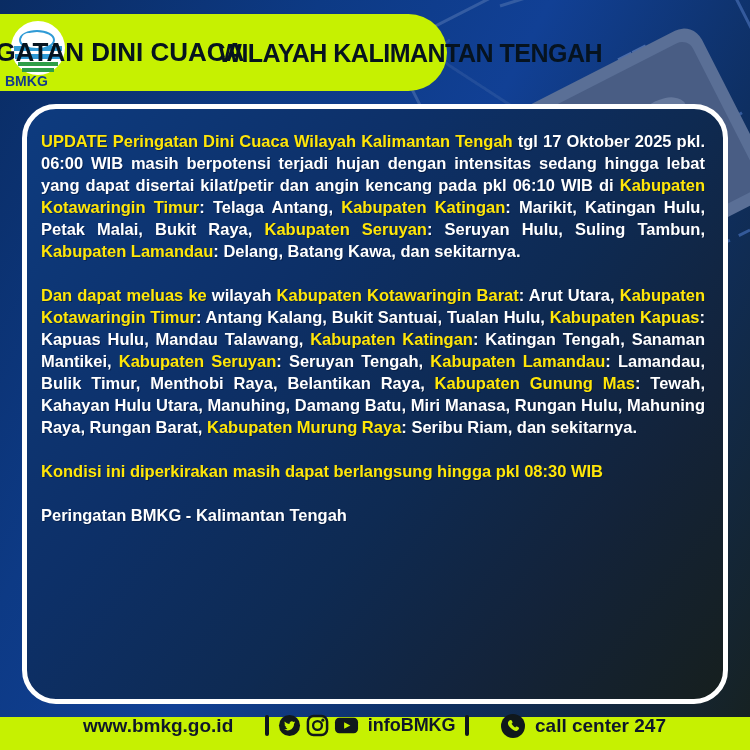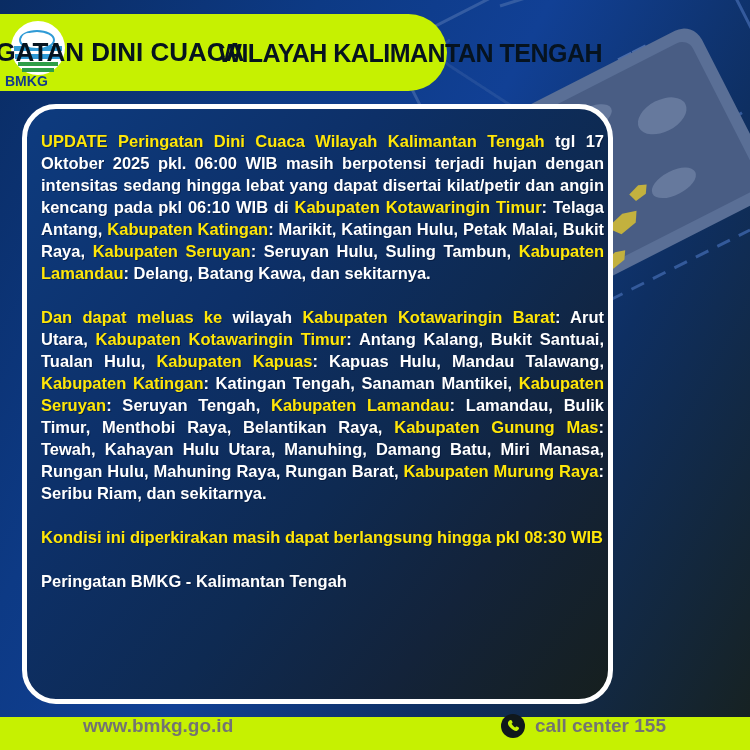--- a/index.html
+++ b/index.html
@@ -18,35 +18,35 @@
   .logo{position:absolute;left:4px;top:4px;width:66px;height:72px;}
   .banner-text{
     position:absolute;left:78px;top:0;width:362px;height:100%;
     display:flex;flex-direction:row;justify-content:center;align-items:center;
     color:#06131f;font-weight:bold;line-height:1.12;text-align:center;
   }
   .banner-line1{font-size:26px;letter-spacing:0px;white-space:nowrap;}
   .banner-line2{font-size:25px;letter-spacing:-0.5px;white-space:nowrap;margin-left:-26px;}
   
   .panel{
-    position:absolute;left:22px;top:104px;width:591px;height:600px;z-index:2;
+    position:absolute;left:22px;top:104px;width:706px;height:600px;z-index:2;
     box-sizing:border-box;border:5px solid #ffffff;border-radius:34px;
     background:linear-gradient(128deg,#0d3b7f 0%,#0d3068 34%,#0e2a52 58%,#13233a 78%,#161f1e 100%);
-    padding:21px 4px 0 14px;
+    padding:21px 18px 0 14px;
   }
   .warn-text{font-size:16.5px;font-weight:bold;line-height:22px;}
   .warn-p{margin:0 0 22px 0;text-align:justify;text-shadow:1px 1px 0 rgba(4,20,52,0.55);}
   .seg-yellow{color:#ffe608;}
   .seg-white{color:#ffffff;}
   
   .footer{
     position:absolute;left:0;bottom:0;width:750px;height:33px;z-index:3;
     display:flex;align-items:center;justify-content:space-between;
     box-sizing:border-box;padding:0 84px 16px 83px;
-    color:#737373;font-weight:bold;
+    color:#0f172a;font-weight:bold;
   }
   .footer-group{display:flex;align-items:center;gap:9px;}
   .footer-sep{width:4px;height:21px;background:#10181c;border-radius:2px;}
   .footer-website{font-size:19px;}
   .footer-handle{font-size:18px;}
   .footer-call{font-size:19px;}
   .soc{display:flex;align-items:center;gap:5px;}
 </style>
 </head>
 <body>
@@ -140,19 +140,39 @@
       <p class="warn-p"><span class="seg-yellow">Kondisi ini diperkirakan masih dapat berlangsung hingga pkl 08:30 WIB</span></p>
       <p class="warn-p"><span class="seg-white">Peringatan BMKG - Kalimantan Tengah</span></p>
     </div>
 </div>
 
 <div class="footer" style="background:#c6f101;">
   <div class="footer-group">
     <span class="footer-website">www.bmkg.go.id</span>
   </div>
   <div class="footer-group">
+    <span class="footer-sep"></span>
+    <span class="soc">
+      <svg width="23" height="23" viewBox="0 0 24 24">
+        <circle cx="12" cy="12" r="11" fill="#10181c"></circle>
+        <path d="M18 8.6c-.4.2-.9.3-1.3.4.5-.3.9-.8 1-1.3-.4.3-.9.5-1.5.6-.4-.5-1.1-.8-1.8-.8-1.3 0-2.4 1.1-2.4 2.4 0 .2 0 .4.1.6-2-.1-3.8-1.1-5-2.6-.2.4-.3.8-.3 1.2 0 .8.4 1.6 1.1 2-.4 0-.8-.1-1.1-.3 0 1.2.8 2.2 1.9 2.4-.2.1-.4.1-.6.1h-.4c.3.9 1.2 1.6 2.2 1.7-.8.6-1.8 1-2.9 1h-.6c1.1.7 2.3 1.1 3.6 1.1 4.3 0 6.7-3.6 6.7-6.7v-.3c.5-.4.9-.9 1.3-1.5z" fill="#c6f101"></path>
+      </svg>
+      <svg width="23" height="23" viewBox="0 0 24 24">
+        <rect x="2" y="2" width="20" height="20" rx="6" fill="none" stroke="#10181c" stroke-width="2.6"></rect>
+        <circle cx="12" cy="12" r="4.6" fill="none" stroke="#10181c" stroke-width="2.4"></circle>
+        <circle cx="17.6" cy="6.4" r="1.6" fill="#10181c"></circle>
+      </svg>
+      <svg width="25" height="23" viewBox="0 0 26 23">
+        <rect x="1" y="3.5" width="24" height="16" rx="4.5" fill="#10181c"></rect>
+        <path d="M10.5 8 L17 11.5 L10.5 15 Z" fill="#c6f101"></path>
+      </svg>
+    </span>
+    <span class="footer-handle">infoBMKG</span>
+    <span class="footer-sep"></span>
+  </div>
+  <div class="footer-group">
     <svg width="26" height="26" viewBox="0 0 26 26">
       <circle cx="13" cy="13" r="12" fill="#10181c"></circle>
       <path d="M8.2 9.1c.8-1.5 2-2.4 2.8-2.1.6.2 1.3 1.4 1.5 2.3.1.6-.6 1.1-1 1.5 1 1.6 2.1 2.7 3.7 3.7.4-.4.9-1.1 1.5-1 .9.2 2.1.9 2.3 1.5.3.8-.6 2-2.1 2.8-1.4.7-4.3-.9-6.4-3.1-2.2-2.2-3-4.3-2.3-5.6z" fill="#c6f101"></path>
     </svg>
-    <span class="footer-call">call center 155</span>
+    <span class="footer-call">call center 247</span>
   </div>
 </div>
 
 </body></html>

